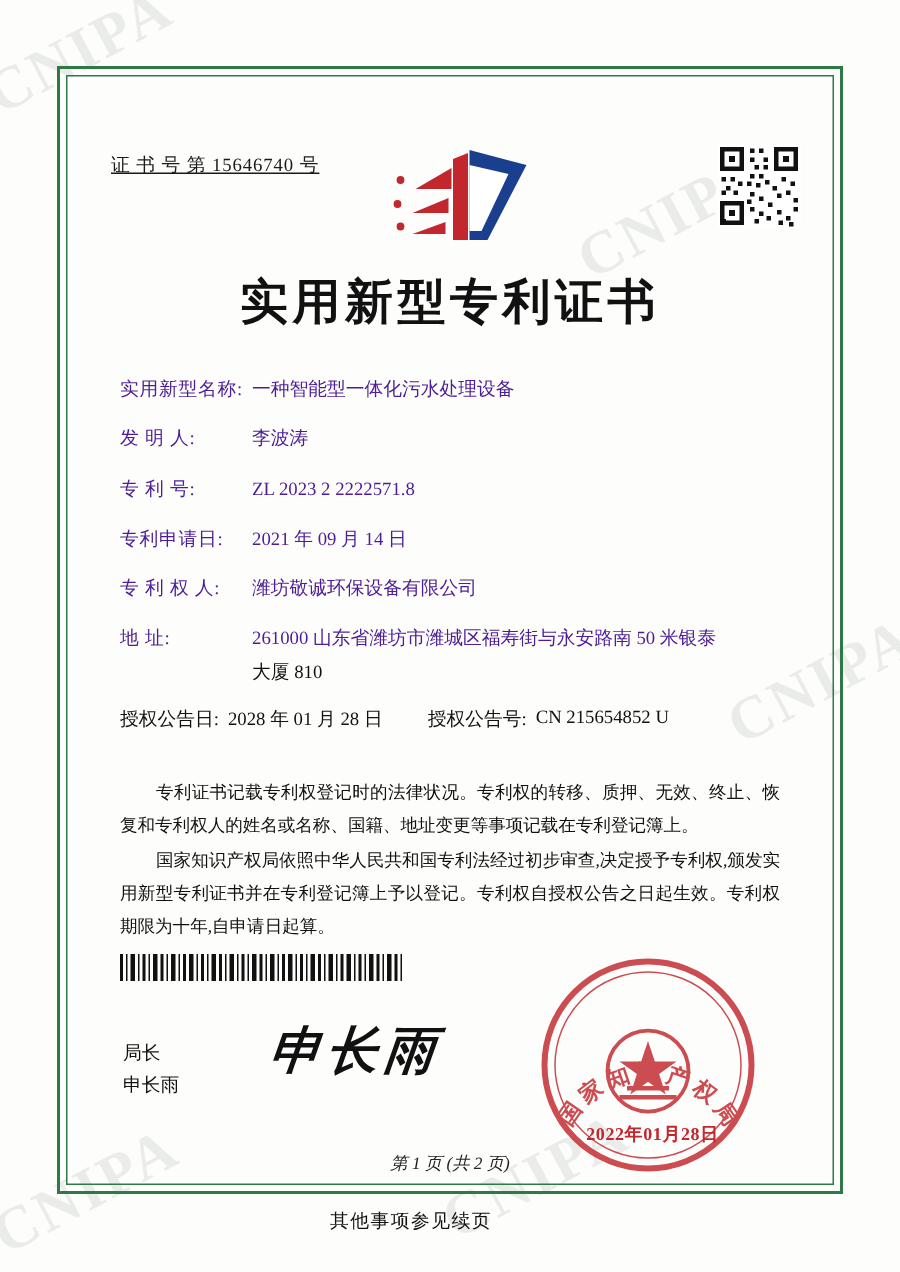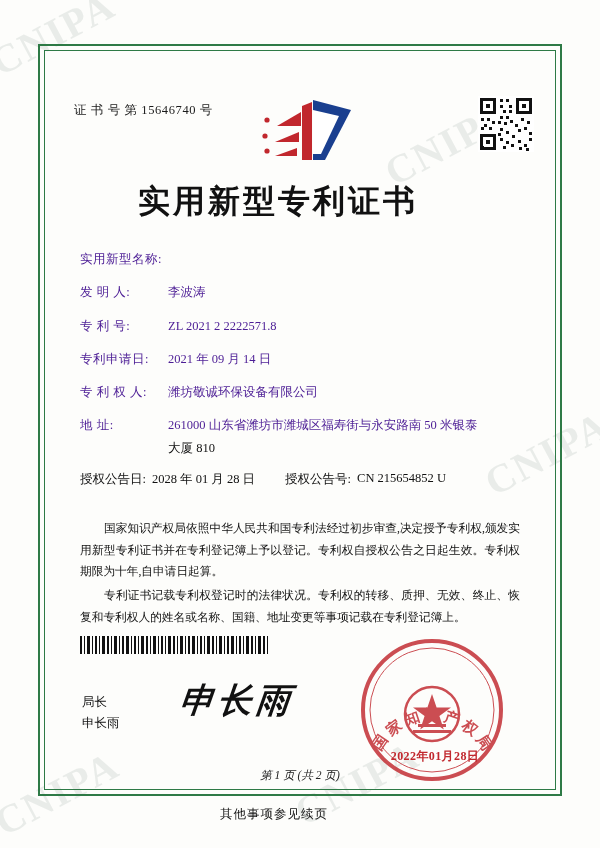--- a/index.html
+++ b/index.html
@@ -80,28 +80,29 @@
 
   
   .cert-no {
     position: absolute;
     left: 74px;
     top: 102px;
     font-size: 12.5px;
     color: #1a1a1a;
     font-family: "Liberation Serif", serif;
     letter-spacing: 0.6px;
+    text-decoration: underline;
   }
 
   
   .main-title {
     position: absolute;
     left: 0;
     top: 180px;
-    width: 556px;
+    width: 600px;
     text-align: center;
     font-size: 32px;
     font-weight: bold;
     color: #111;
     font-family: "Liberation Serif", serif;
     letter-spacing: 3px;
   }
 
   
   .fields {
@@ -326,28 +327,29 @@
         <rect x="20" y="37" width="3" height="3"></rect>
       </g>
     </svg>
   </div>
 
   <div class="main-title">实用新型专利证书</div>
 
   <div class="fields">
     <div class="frow">
       <div class="flabel">实用新型名称:</div>
+      <div class="fvalue">一种智能型一体化污水处理设备</div>
     </div>
     <div class="frow">
       <div class="flabel">发 明 人:</div>
       <div class="fvalue">李波涛</div>
     </div>
     <div class="frow">
       <div class="flabel">专 利 号:</div>
-      <div class="fvalue">ZL 2021 2 2222571.8</div>
+      <div class="fvalue">ZL 2023 2 2222571.8</div>
     </div>
     <div class="frow">
       <div class="flabel">专利申请日:</div>
       <div class="fvalue">2021 年 09 月 14 日</div>
     </div>
     <div class="frow">
       <div class="flabel">专 利 权 人:</div>
       <div class="fvalue">潍坊敬诚环保设备有限公司</div>
     </div>
     <div class="frow">
@@ -357,22 +359,22 @@
     <div class="addr-2">大厦 810</div>
     <div class="grant-row">
       <span>授权公告日:</span>
       <span style="margin-left:6px">2028 年 01 月 28 日</span>
       <span class="seg2">授权公告号:</span>
       <span style="margin-left:6px">CN 215654852 U</span>
     </div>
   </div>
 
   <div class="body-text">
+    <p>专利证书记载专利权登记时的法律状况。专利权的转移、质押、无效、终止、恢复和专利权人的姓名或名称、国籍、地址变更等事项记载在专利登记簿上。</p>
     <p>国家知识产权局依照中华人民共和国专利法经过初步审查,决定授予专利权,颁发实用新型专利证书并在专利登记簿上予以登记。专利权自授权公告之日起生效。专利权期限为十年,自申请日起算。</p>
-    <p>专利证书记载专利权登记时的法律状况。专利权的转移、质押、无效、终止、恢复和专利权人的姓名或名称、国籍、地址变更等事项记载在专利登记簿上。</p>
   </div>
 
   <div class="barcode">
     <svg width="190" height="18" viewBox="0 0 190 18">
       <g fill="#111">
         <rect x="0" y="0" width="2" height="18"></rect>
           <rect x="4" y="0" width="1" height="18"></rect>
         <rect x="7" y="0" width="3" height="18"></rect>
           <rect x="12" y="0" width="1" height="18"></rect>
         <rect x="15" y="0" width="2" height="18"></rect>

